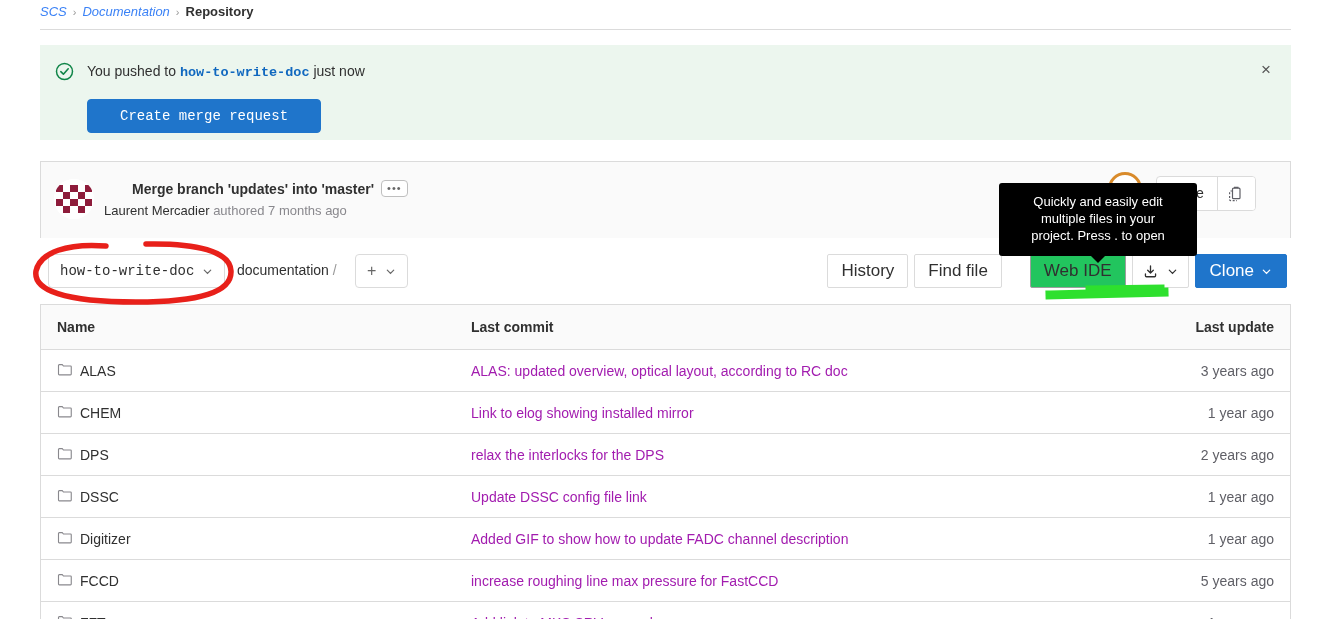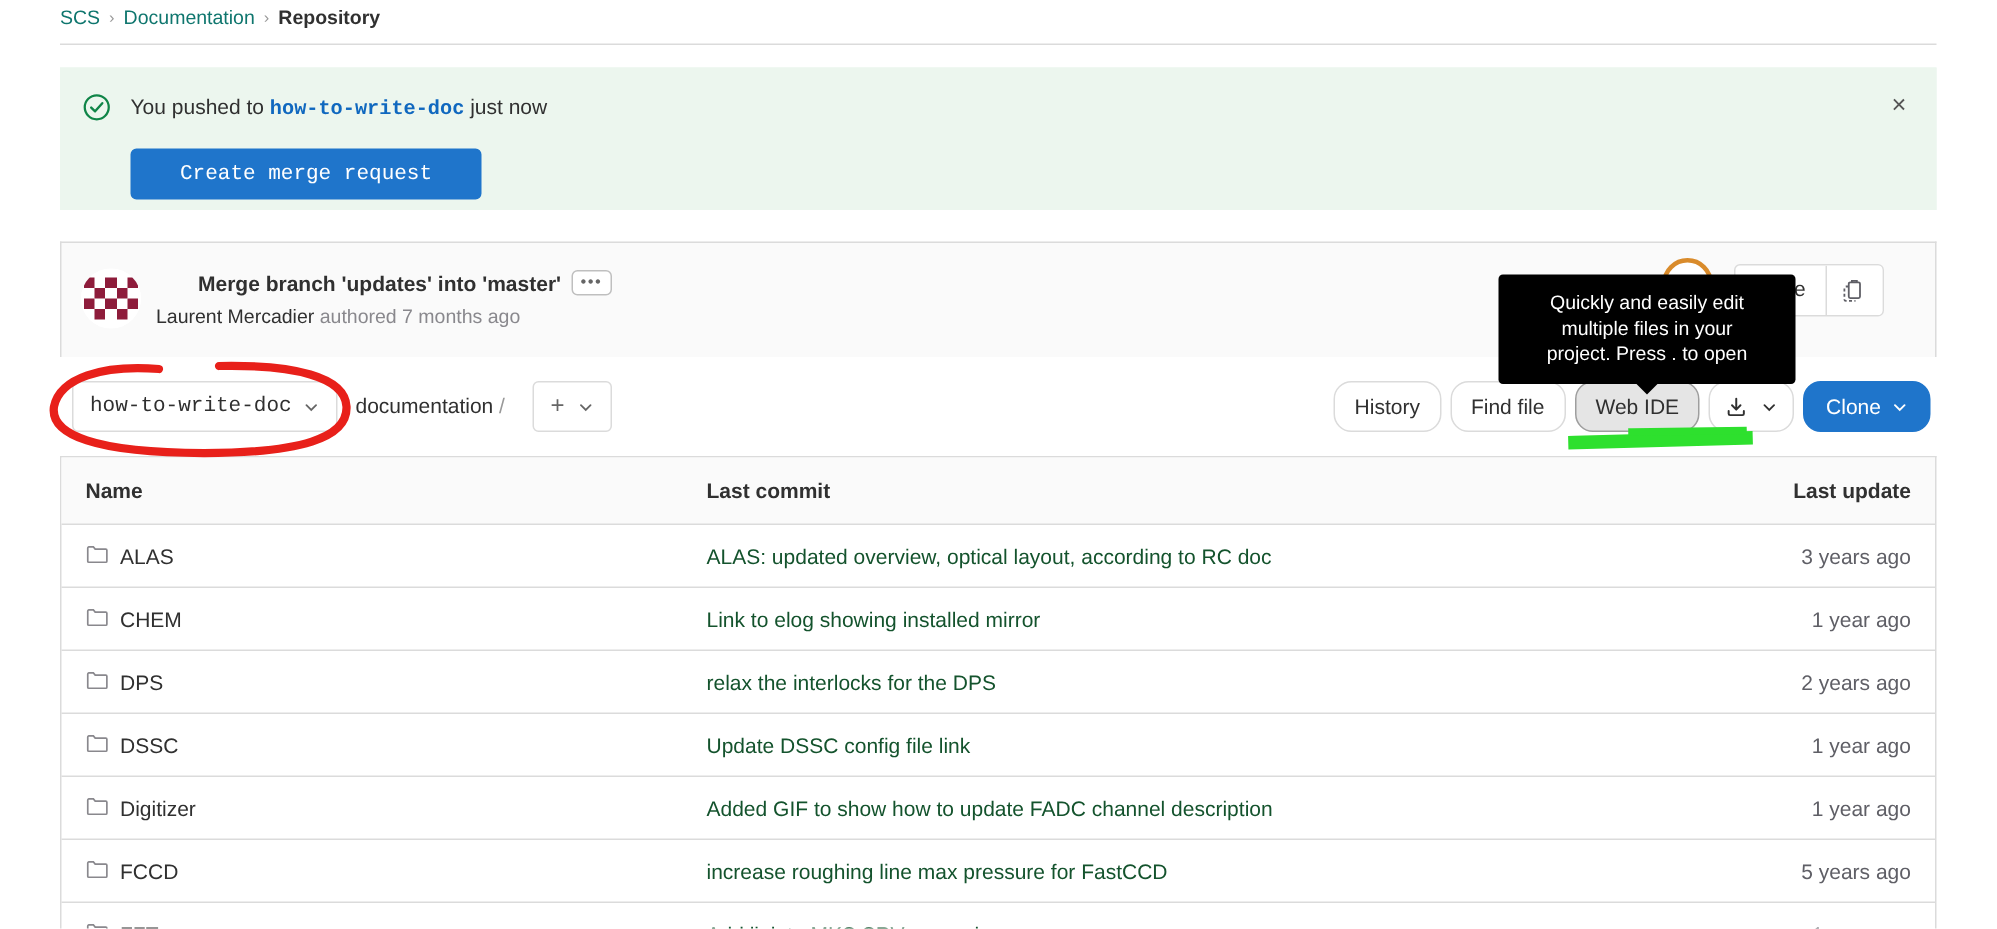--- a/index.html
+++ b/index.html
@@ -13,21 +13,21 @@
   }
   .page { position: relative; width: 1331px; height: 619px; }
 
   
   .breadcrumb {
     position: absolute; left: 40px; top: 4px;
     font-size: 13px; color: #666;
     display: flex; align-items: center; gap: 6px;
     white-space: nowrap;
   }
-  .breadcrumb a { color: #0f766e; text-decoration: none; }
+  .breadcrumb a { color: #3b82f6; text-decoration: none; font-style: italic; }
   .bc-sep { color: #999; font-size: 11px; }
   .bc-current { color: #303030; font-weight: bold; }
   .bc-rule {
     position: absolute; left: 40px; top: 29px;
     width: 1251px; height: 1px; background: #dbdbdb;
   }
 
   
   .alert {
     position: absolute; left: 40px; top: 45px;
@@ -154,25 +154,25 @@
     height: 34px; display: flex; align-items: center; gap: 9px;
     padding: 0 11px; border: 1px solid #dbdbdb; border-radius: 4px;
     background: #fff; cursor: pointer; color: #666; font-size: 16px;
   }
   .right-btns {
     position: absolute; right: 4px; top: 16px;
     display: flex; align-items: stretch; gap: 6px;
   }
   .gbtn {
     height: 34px; display: flex; align-items: center; justify-content: center;
-    padding: 0 13px; border: 1px solid #dbdbdb; border-radius: 12px;
-    background: #fff; color: #303030; font-size: 14px; cursor: pointer;
+    padding: 0 13px; border: 1px solid #dbdbdb; border-radius: 2px;
+    background: #fff; color: #303030; font-size: 17px; cursor: pointer;
     font-family: "Liberation Sans", sans-serif; white-space: nowrap;
   }
-  .gbtn.hovered { background: #e5e5e5; border-color: #9e9e9e; }
+  .gbtn.hovered { background: #22c55e; border-color: #9e9e9e; margin-left: 22px; }
   .gbtn.icon { gap: 9px; padding: 0 10px; }
   .gbtn.primary {
     background: #1f75cb; border-color: #1f75cb; color: #fff;
     gap: 7px; padding: 0 14px;
   }
 
   
   .ann { position: absolute; pointer-events: none; z-index: 50; }
   .ann-ellipse { left: 28px; top: 240px; }
   .ann-green { left: 1040px; top: 281px; }
@@ -186,21 +186,21 @@
   .thead {
     display: flex; align-items: center; height: 45px;
     background: #fafafa; border-bottom: 1px solid #dbdbdb;
     font-size: 14px; font-weight: bold; color: #303030;
   }
   .trow {
     display: flex; align-items: center; height: 42px;
     border-bottom: 1px solid #dbdbdb; font-size: 14px;
   }
   .c-name { width: 430px; padding-left: 16px; display: flex; align-items: center; gap: 8px; }
-  .c-commit { flex: 1; color: #14532d; }
+  .c-commit { flex: 1; color: #a21caf; }
   .c-update { width: 200px; text-align: right; padding-right: 16px; color: #5f5f66; }
   .thead .c-commit, .thead .c-update { color: #303030; }
   .fname { color: #303030; }
 </style>
 </head>
 <body>
 
 <div class="page">
 
   <div class="breadcrumb">

